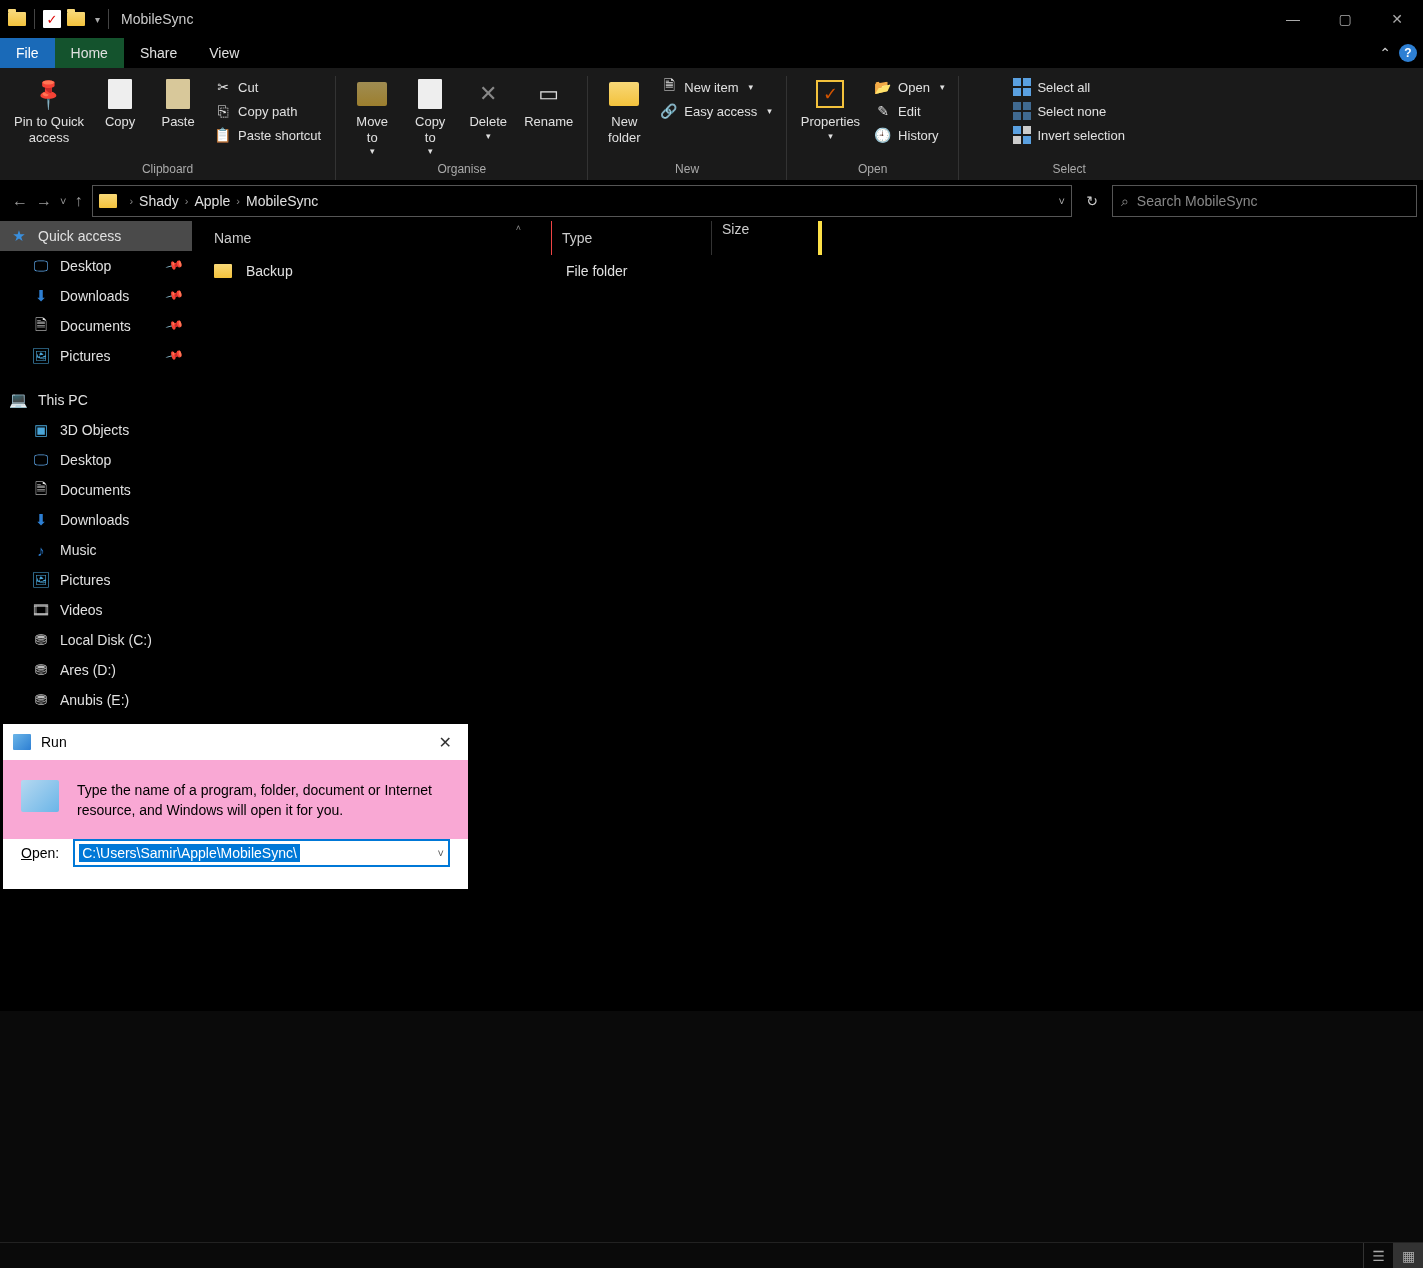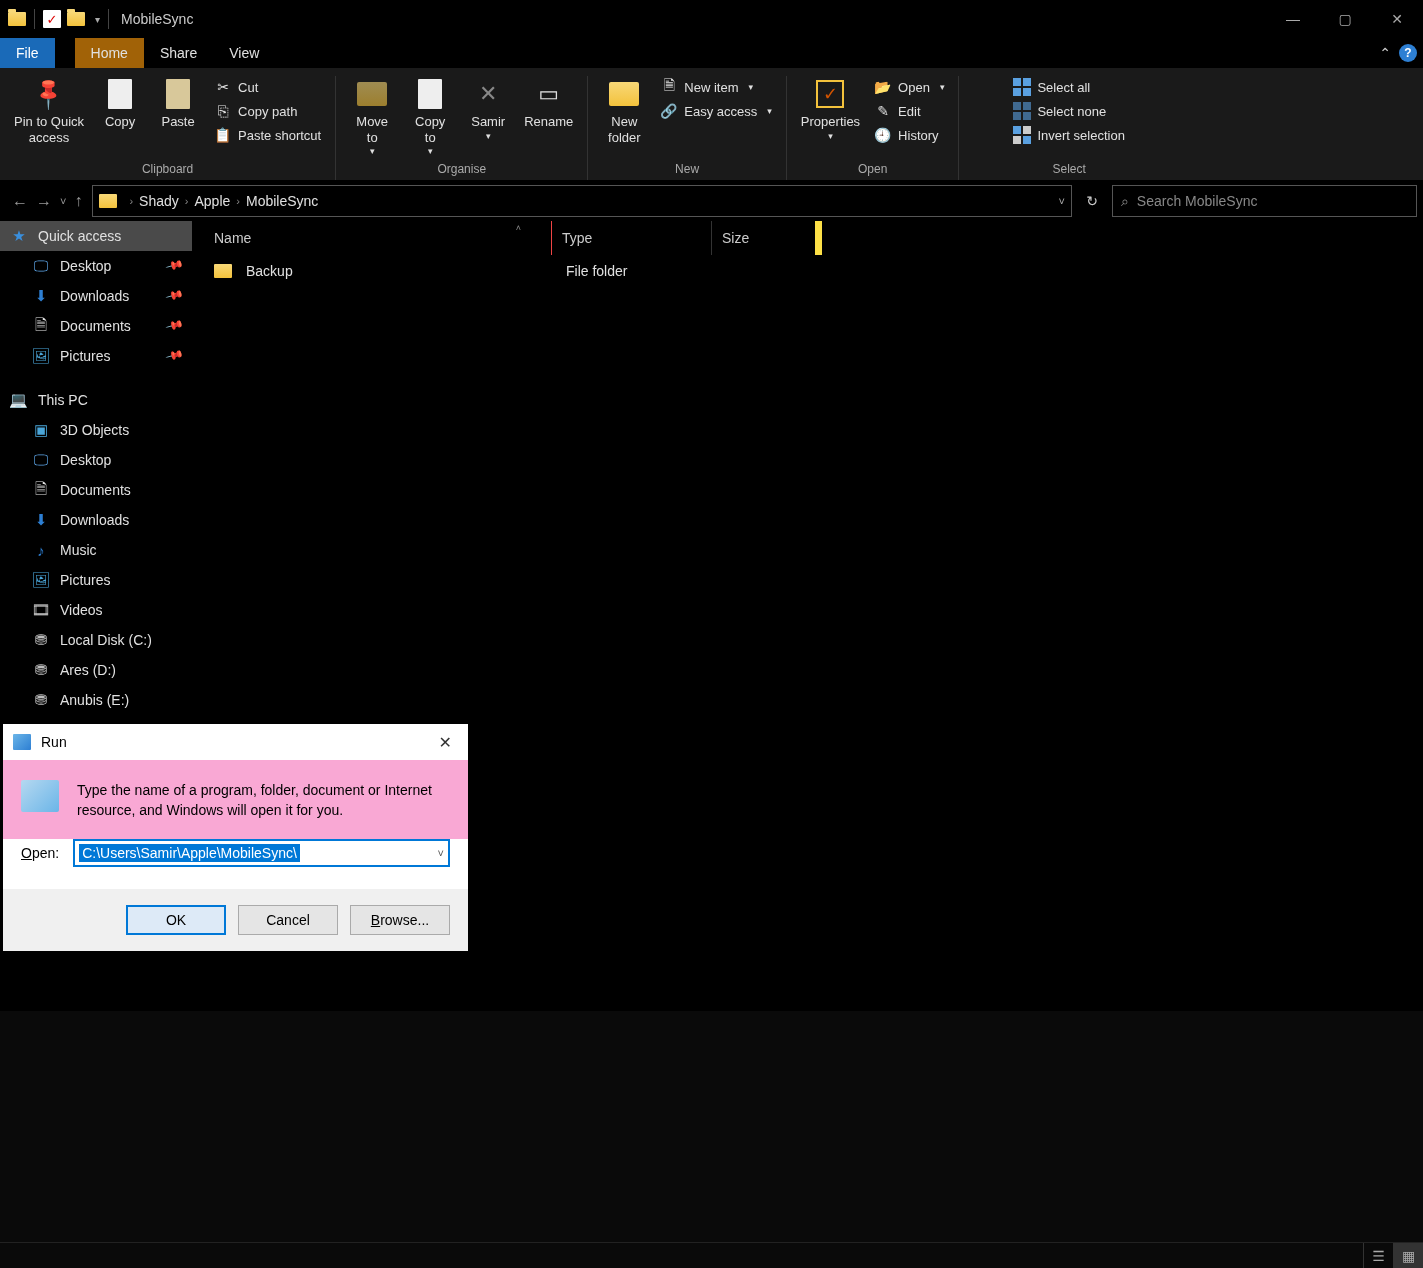--- a/index.html
+++ b/index.html
@@ -12,21 +12,21 @@
 .qat .check { width: 18px; height: 18px; background: #fff; display: flex; align-items: center; justify-content: center; color: #d00; font-size: 13px; border-radius: 1px; }
 .qat .sep { width: 1px; height: 20px; background: #444; margin: 0 2px; }
 .qat .caret { color: #aaa; font-size: 10px; margin-left: 4px; }
 .title-text { margin-left: 10px; color: #ccc; font-size: 14px; }
 .win-controls { margin-left: auto; display: flex; }
 .win-btn { width: 52px; height: 38px; display: flex; align-items: center; justify-content: center; font-size: 14px; color: #aaa; }
 
 .tabs-row { height: 30px; display: flex; align-items: stretch; background: #000; position: relative; }
 .tab { padding: 0 16px; display: flex; align-items: center; color: #e0e0e0; font-size: 14px; }
 .tab.file { background: #1a6ab8; color: #fff; }
-.tab.active { background: #a16207; margin-left: 20px; }
+.tab.active { background: #14532d; }
 .tabs-right { margin-left: auto; display: flex; align-items: center; padding-right: 6px; gap: 8px; }
 .chev-up { color: #ccc; font-size: 14px; }
 .help { width: 18px; height: 18px; background: #2d7fd3; border-radius: 50%; color: #fff; display: flex; align-items: center; justify-content: center; font-size: 12px; font-weight: bold; }
 
 .ribbon { background: #1a1a1a; border-bottom: 1px solid #000; display: flex; padding: 8px 0 0 0; }
 .ribbon-group { display: flex; flex-direction: column; align-items: center; border-right: 1px solid #333; padding: 0 10px 4px 10px; }
 .ribbon-group:last-child { border-right: none; margin-left: 40px; }
 .group-content { display: flex; align-items: flex-start; gap: 6px; flex: 1; }
 .group-label { color: #aaa; font-size: 12px; text-align: center; padding-top: 4px; }
 
@@ -58,21 +58,21 @@
 .nav-item .pin { margin-left: auto; color: #888; font-size: 12px; transform: rotate(30deg); }
 .nav-item .nico { width: 18px; height: 18px; display: flex; align-items: center; justify-content: center; font-size: 15px; }
 .nav-item.child { padding-left: 32px; }
 .nav-spacer { height: 14px; }
 
 .list { flex: 1; background: #000; }
 .list-header { display: flex; height: 34px; align-items: center; color: #ccc; font-size: 14px; }
 .col-name { width: 360px; padding-left: 22px; position: relative; border-right: 1px solid #ef4444; height: 100%; display: flex; align-items: center; }
 .col-name .sort { position: absolute; right: 30px; top: 2px; font-size: 9px; color: #888; }
 .col-type { width: 160px; padding-left: 10px; border-right: 1px solid #333; height: 100%; display: flex; align-items: center; }
-.col-size { width: 110px; padding-left: 10px; border-right: 7px solid #fde047; height: 100%; display: flex; align-items: center; }
+.col-size { width: 110px; padding-left: 10px; border-right: 4px solid #fde047; height: 100%; display: flex; }
 .list-row { display: flex; height: 32px; align-items: center; color: #e0e0e0; font-size: 14px; }
 .list-row .lico { width: 18px; height: 14px; background: linear-gradient(#f8d877,#f3c23c); margin-left: 22px; margin-right: 14px; border-radius: 1px; }
 
 .statusbar { position: absolute; bottom: 0; left: 0; right: 0; height: 26px; background: #0a0a0a; border-top: 1px solid #222; display: flex; justify-content: flex-end; }
 .view-toggle { width: 30px; height: 26px; display: flex; align-items: center; justify-content: center; color: #aaa; font-size: 14px; border-left: 1px solid #333; }
 .view-toggle.active { background: #333; }
 
 .run-dialog { position: absolute; left: 3px; top: 724px; width: 465px; background: #f0f0f0; color: #000; box-shadow: 2px 2px 10px rgba(0,0,0,0.5); }
 .run-title { height: 36px; display: flex; align-items: center; padding: 0 10px; background: #fff; }
 .run-title .rico { width: 18px; height: 16px; background: linear-gradient(135deg,#6bb5e8,#2d7fd3); margin-right: 10px; border-radius: 1px; }
@@ -188,21 +188,21 @@
       <div class="vbtn">
           <div class="ico">
             <div class="ic-doc"></div>
           </div>
           <div class="lbl" style="white-space:pre-line">Copy
 to</div>
           <span class="dd">▾</span>
         </div>
       <div class="vbtn">
           <div class="ico ic-x">✕</div>
-          <div class="lbl">Samir</div>
+          <div class="lbl">Delete</div>
           <span class="dd">▾</span>
         </div>
       <div class="vbtn">
           <div class="ico">▭</div>
           <div class="lbl">Rename</div>
         </div>
     </div>
     <div class="group-label">Organise</div>
   </div>
 
@@ -433,18 +433,13 @@
     <div class="run-big-ico"></div>
     <div class="run-desc">Type the name of a program, folder, document or Internet resource, and Windows will open it for you.</div>
   </div>
   <div class="run-input-row">
     <label><u>O</u>pen:</label>
     <div class="run-select">
       <span class="val">C:\Users\Samir\Apple\MobileSync\</span>
       <span class="dd">˅</span>
     </div>
   </div>
-  <div class="run-buttons">
-    <div class="run-btn default">OK</div>
-    <div class="run-btn">Cancel</div>
-    <div class="run-btn"><u>B</u>rowse...</div>
-  </div>
 </div>
 
 </body></html>

